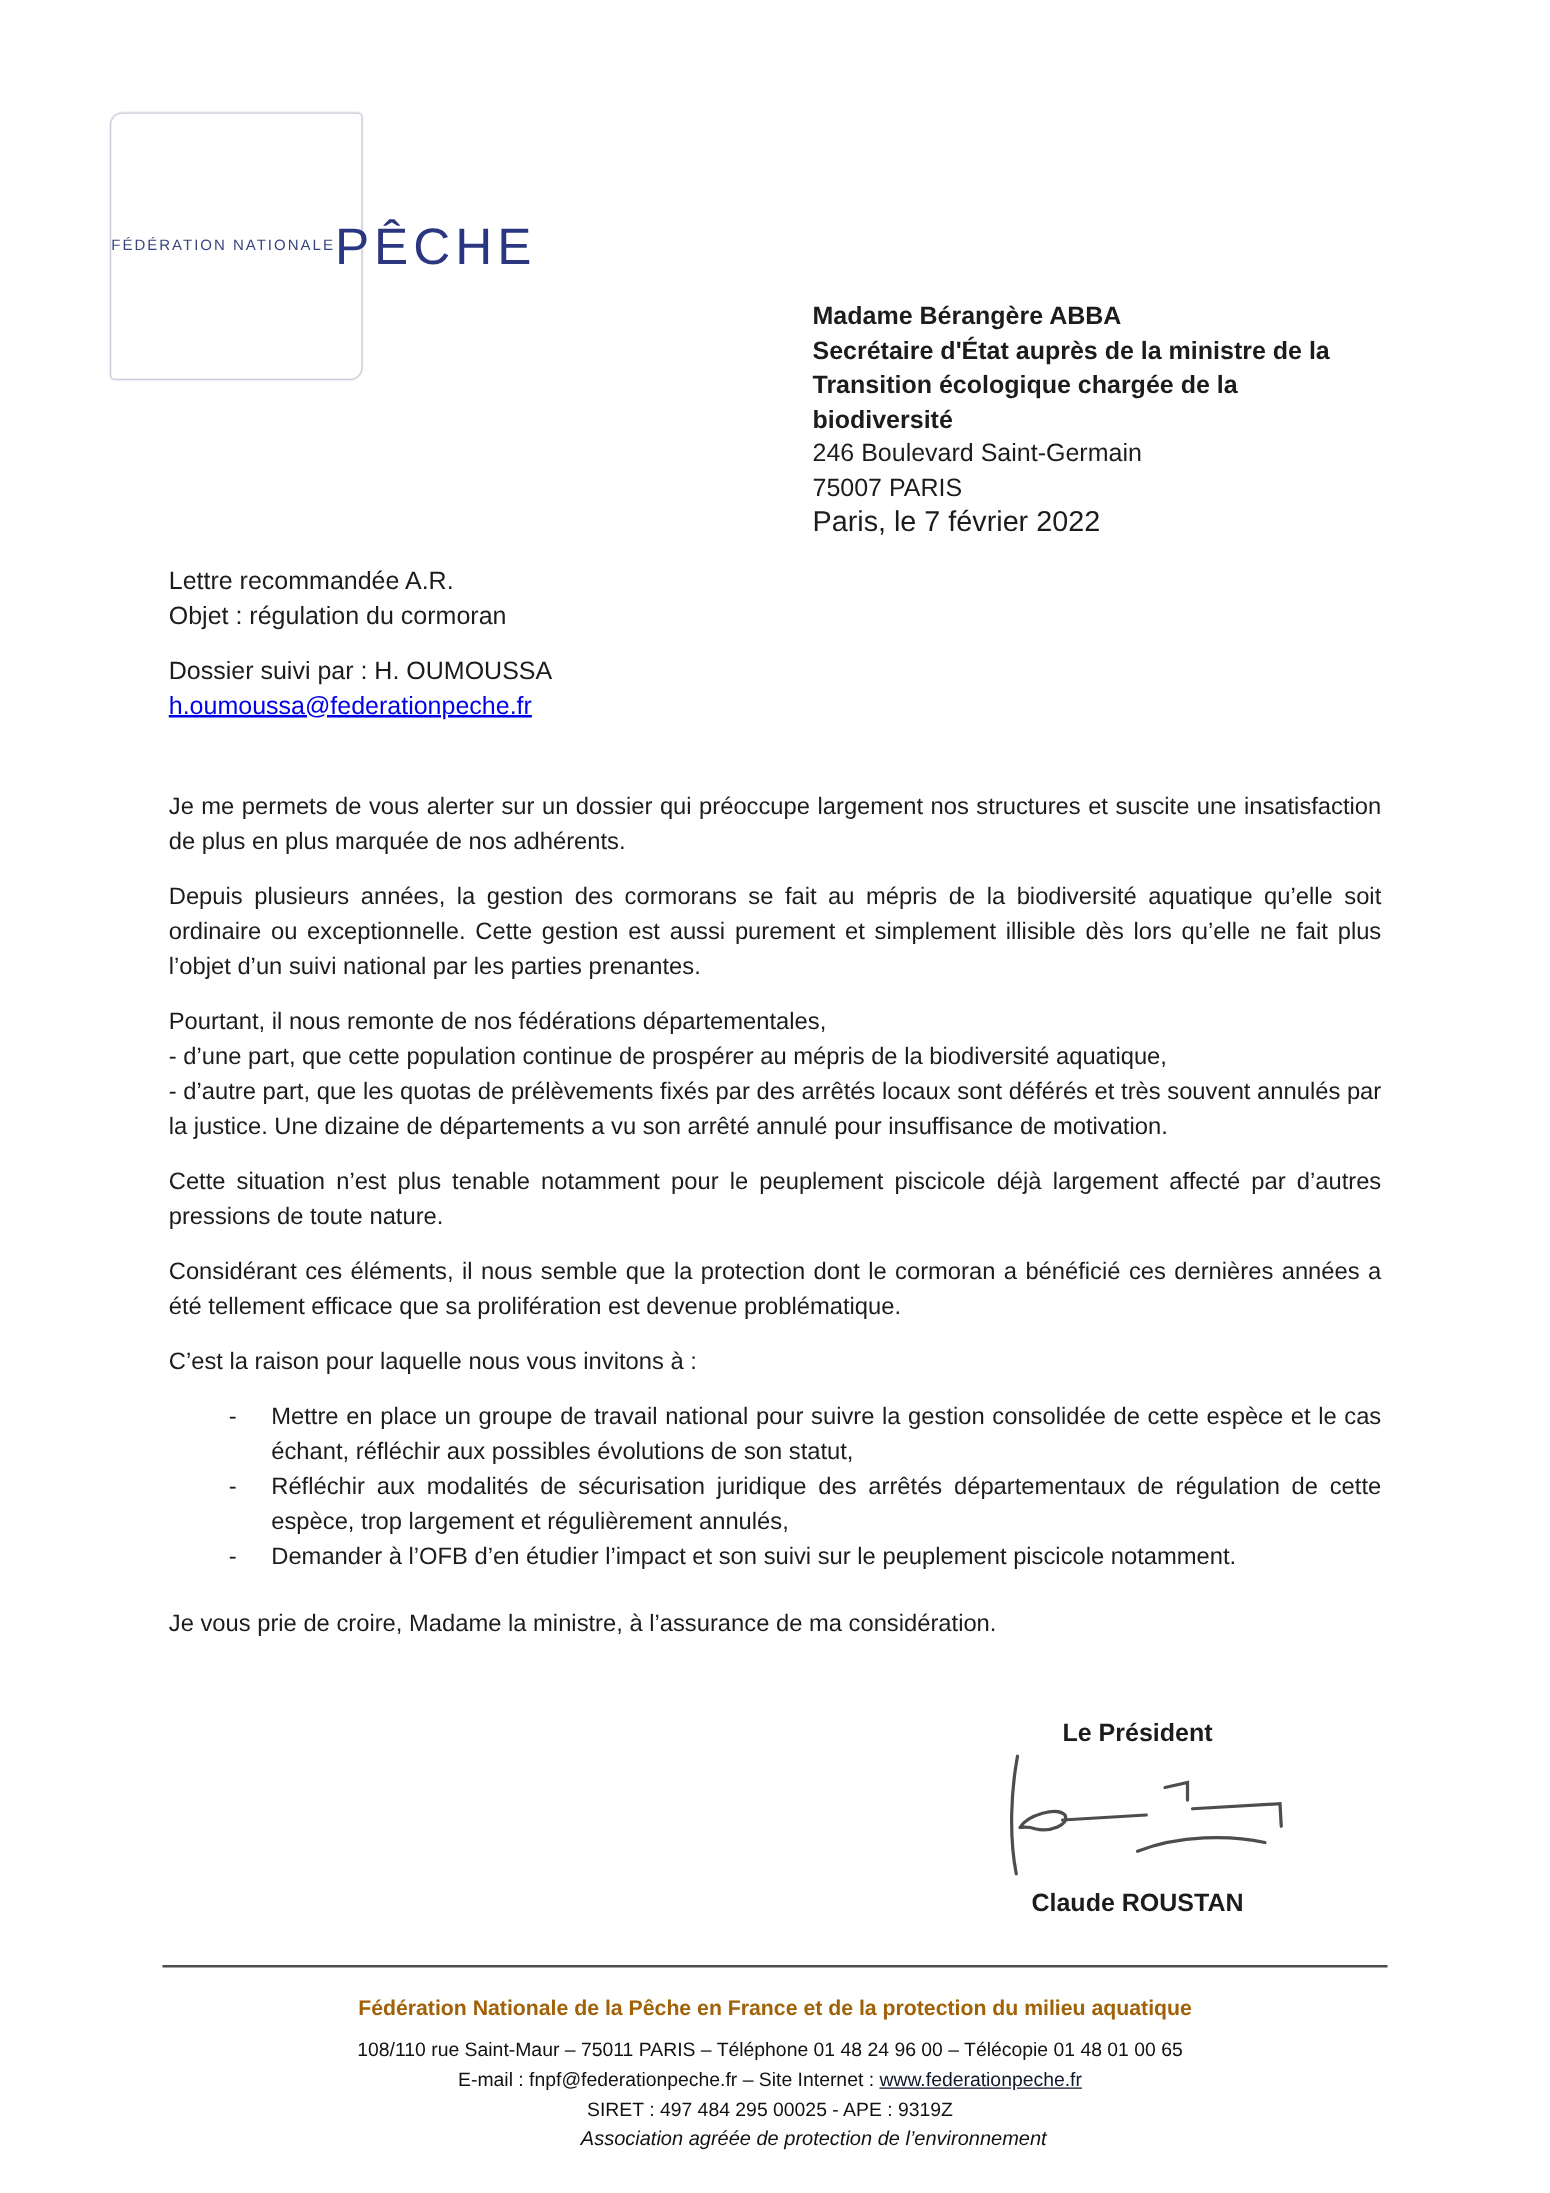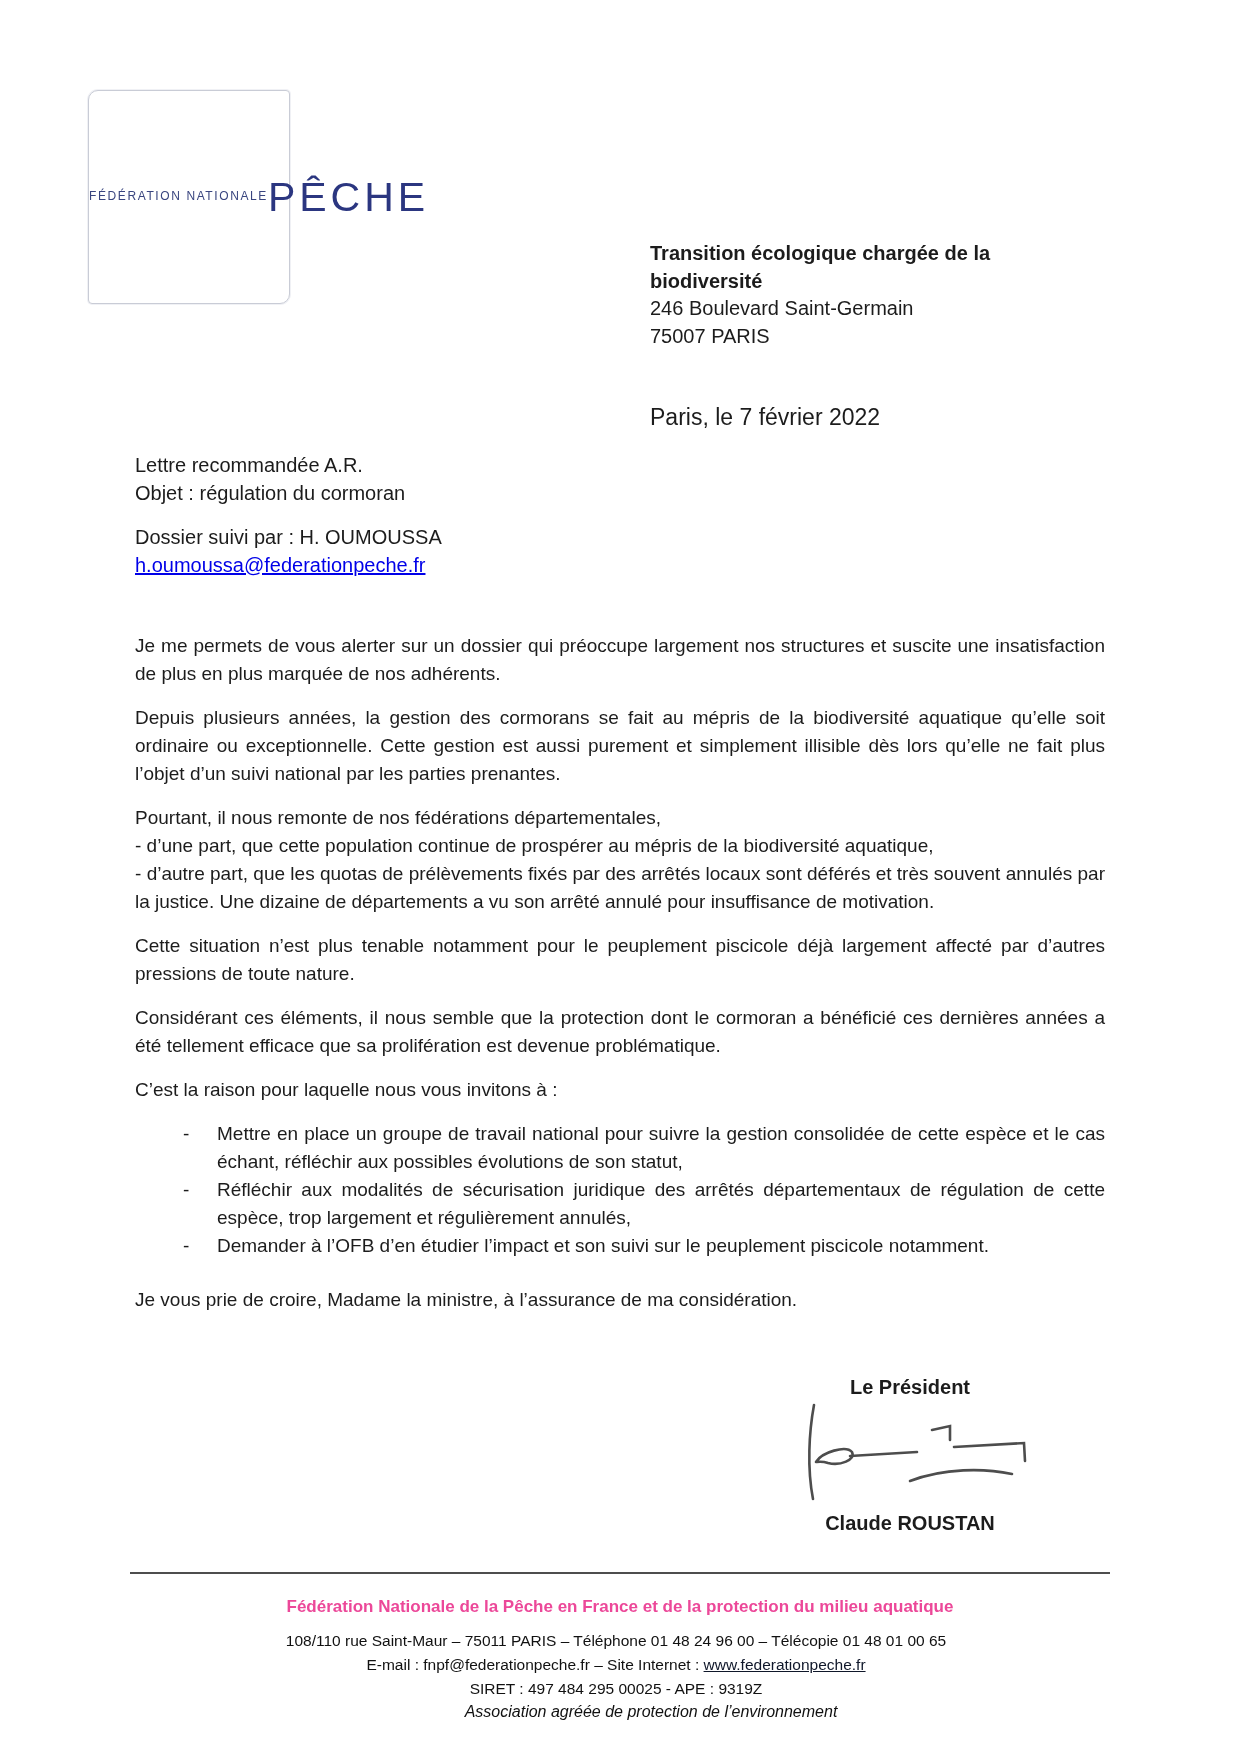--- a/index.html
+++ b/index.html
@@ -44,21 +44,21 @@
   .closing{margin-top:26px;text-align:left;}
   
   .sig-title{position:absolute;left:760px;top:1376px;width:300px;text-align:center;
     font-weight:bold;font-size:20px;}
   .sig-image{position:absolute;left:782px;top:1402px;}
   .sig-name{position:absolute;left:760px;top:1512px;width:300px;text-align:center;
     font-weight:bold;font-size:20px;}
   
   .footer-rule{position:absolute;left:130px;top:1572px;width:980px;height:2px;background:#4d4d4d;}
   .footer-org{position:absolute;left:0;top:1597px;width:1240px;text-align:center;
-    color:#ec4899;font-weight:bold;font-size:17px;}
+    color:#a16207;font-weight:bold;font-size:17px;}
   .footer-line{position:absolute;left:0;width:1232px;text-align:center;font-size:15.5px;color:#111;}
   .f-addr{top:1632px;}
   .f-mail{top:1656px;}
   .f-siret{top:1680px;}
   .f-assoc{top:1703px;font-style:italic;font-size:16px;padding-left:35px;}
   .weblink{text-decoration:underline;cursor:pointer;color:#0f172a;}
 </style>
 </head>
 <body>
 
@@ -69,20 +69,22 @@
     <circle cx="92" cy="27" r="4.2" fill="#2b3680"></circle>
     <path d="M44,62 L35,90" stroke="#2b3680" stroke-width="3" stroke-linecap="round"></path>
     <path d="M58,58 L51,82" stroke="#2b3680" stroke-width="3" stroke-linecap="round"></path>
     <path d="M16,99 C55,90 88,92 108,95" stroke="#2b3680" stroke-width="4" stroke-linecap="round" fill="none"></path>
   </svg>
   <div class="logo-line1">FÉDÉRATION NATIONALE</div>
   <div class="logo-line2">PÊCHE</div>
 </div>
 
 <div class="recipient">
+  <div class="b">Madame Bérangère ABBA</div>
+  <div class="b">Secrétaire d'État auprès de la ministre de la</div>
   <div class="b">Transition écologique chargée de la</div>
   <div class="b">biodiversité</div>
   <div>246 Boulevard Saint-Germain</div>
   <div>75007 PARIS</div>
 </div>
 
 <div class="date-line">Paris, le 7 février 2022</div>
 
 <div class="refblock">
   <div>Lettre recommandée A.R.</div>

